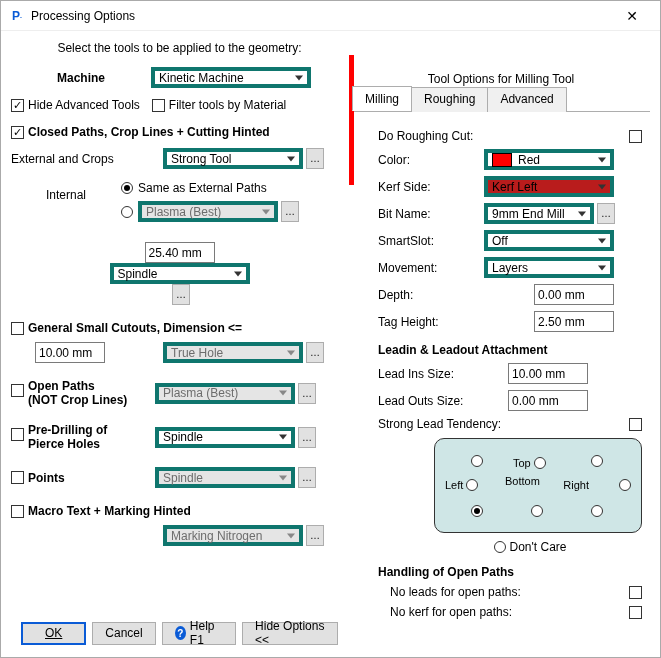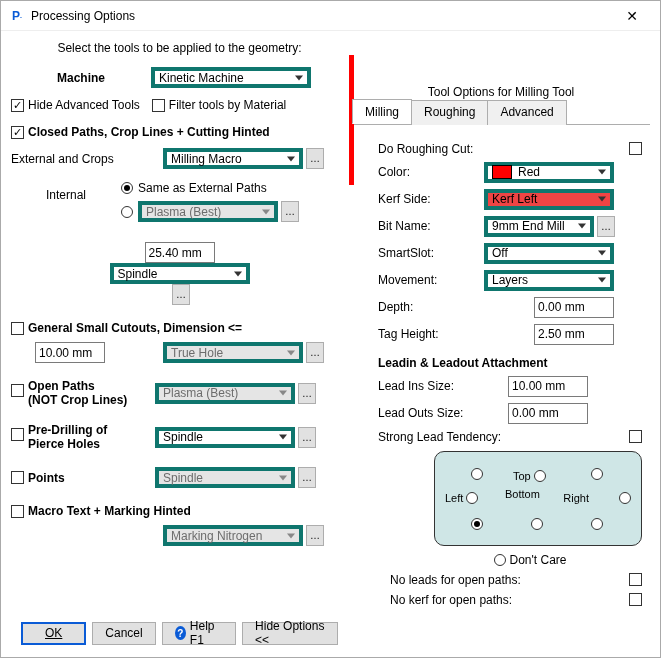--- a/index.html
+++ b/index.html
@@ -246,21 +246,21 @@
       <div class="section-row">
         <span class="checkbox">
           <span class="box checked"></span>
           <span class="bold">Closed Paths,  Crop Lines  +  Cutting Hinted</span>
         </span>
       </div>
 
       <div class="section-row" style="padding-top:6px;">
         <span class="l-lbl-col">External and Crops</span>
         <span class="select" style="width:140px">
-            <span>Milling Macro</span>
+            <span>Strong Tool</span>
           </span>
         <span class="dots-btn">…</span>
       </div>
 
       <div class="section-row" style="align-items:flex-start; padding-top:6px;">
         <span style="width:110px; text-align:center; padding-top:10px;">Internal</span>
         <div>
           <div class="section-row">
             <span class="radio-dot on"></span>
             <span style="margin-left:5px">Same as External Paths</span>
@@ -387,21 +387,21 @@
         </div>
         <div class="opt-row">
           <span class="opt-label">Color:</span>
           <span class="select" style="width:130px">
               <span class="color-swatch"></span>
               <span>Red</span>
             </span>
         </div>
         <div class="opt-row">
           <span class="opt-label">Kerf Side:</span>
-          <span class="select" style="width:130px;background:#ef4444">
+          <span class="select" style="width:130px;background:#b91c1c">
               <span>Kerf Left</span>
             </span>
         </div>
         <div class="opt-row">
           <span class="opt-label">Bit Name:</span>
           <span class="select" style="width:110px">
               <span>9mm End Mill</span>
             </span>
           <span class="dots-btn">…</span>
         </div>
@@ -473,20 +473,21 @@
             </div>
           <div class="pos" style="left:156px; top:66px;">
               <span class="radio-dot"></span>
             </div>
         </div>
         <div class="opt-row" style="justify-content:center; padding-left:40px;">
           <span class="radio-dot"></span>
           <span style="margin-left:4px">Don't Care</span>
         </div>
 
+        <div class="section-head">Handling of Open Paths</div>
         <div class="opt-row">
           <span style="width:12px"></span>
           <span>No leads for open paths:</span>
           <span style="flex:1"></span>
           <span class="box checked" style="width:13px;height:13px;border:1px solid #333;display:inline-flex;align-items:center;justify-content:center;font-size:11px;"></span>
         </div>
         <div class="opt-row">
           <span style="width:12px"></span>
           <span>No kerf for open paths:</span>
           <span style="flex:1"></span>

